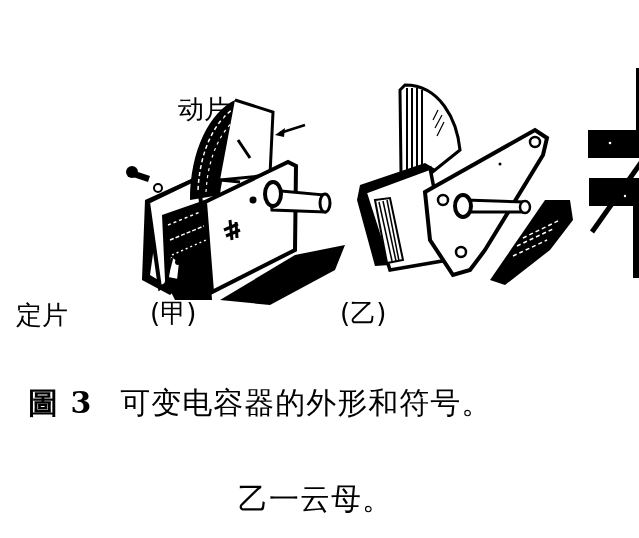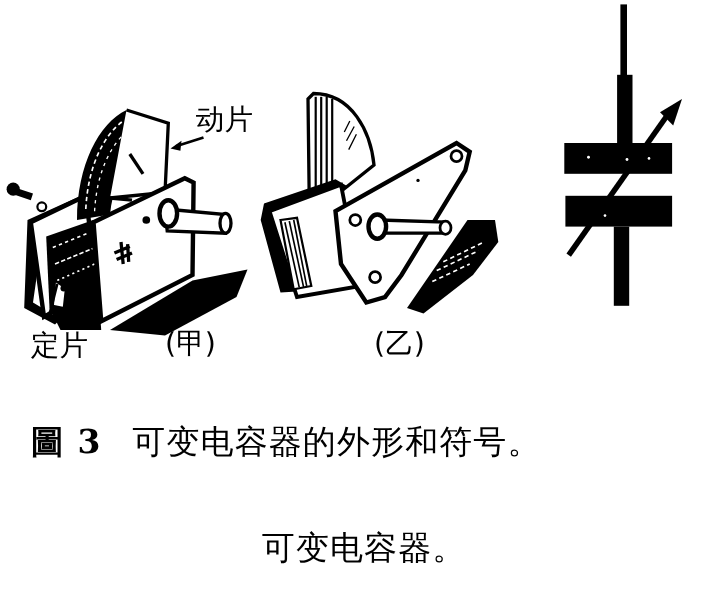--- a/index.html
+++ b/index.html
@@ -1,18 +1,18 @@
 <!DOCTYPE html>
 <html><head>
   <meta charset="utf-8">
   <style>
     html, body { margin: 0; padding: 0; background: #ffffff; }
     body { width: 639px; height: 538px; position: relative; overflow: hidden;
            font-family: "DejaVu Serif", "Liberation Serif", serif; color: #000; }
-    .abs { position: absolute; }
+    .abs { position: absolute; text-align: center; }
     .label { font-family: "DejaVu Sans", "Liberation Sans", sans-serif; font-size: 26px; line-height: 1; color: #000; white-space: nowrap; }
     .caption { font-family: "DejaVu Serif", "Liberation Serif", serif; font-size: 30px; line-height: 1; color: #000; white-space: nowrap; letter-spacing: 1px; }
     .caption b { font-weight: 700; }
     svg { position: absolute; overflow: visible; }
   </style>
 </head>
 <body>
 
 <div class="abs" style="left:0;top:0;width:240px;height:340px;">
   <svg width="240" height="340" viewBox="0 0 240 340">
@@ -50,21 +50,21 @@
 
     <path d="M50 255 L60 262 L58 280 L48 278 Z" fill="#fff" stroke="#000" stroke-width="2"></path>
     <circle cx="58" cy="262" r="3" fill="#000"></circle>
 
     <line x1="185" y1="125" x2="160" y2="133" stroke="#000" stroke-width="2.5"></line>
     <path d="M155 135 L165 128 L164 137 Z" fill="#000"></path>
 
     <line x1="52" y1="258" x2="44" y2="290" stroke="#000" stroke-width="2.5"></line>
   </svg>
   <div class="abs label" style="left:178px;top:96px;">动片</div>
-  <div class="abs label" style="left:28px;top:302px;">定片</div>
+  <div class="abs label" style="left:16px;top:302px;">定片</div>
   <div class="abs label" style="left:150px;top:300px;">(甲)</div>
 </div>
 
 <div class="abs" style="left:225px;top:60px;width:240px;height:280px;">
   <svg width="240" height="280" viewBox="0 0 240 280">
 
     <path d="M145 220 L200 140 L225 140 L228 160 L205 190 L160 225 Z" fill="#000"></path>
     <path d="M168 196 L202 180 M172 186 L210 168 M178 178 L215 160" stroke="#fff" stroke-width="1.5" stroke-dasharray="4 3"></path>
 
     <path d="M55 30 L60 25 C95 25 112 60 115 90 L90 110 L80 118 L56 112 Z" fill="#fff" stroke="#000" stroke-width="3"></path>
@@ -114,14 +114,14 @@
     <circle cx="80" cy="145" r="1.3" fill="#fff"></circle>
     <circle cx="100" cy="144" r="1.2" fill="#fff"></circle>
     <circle cx="60" cy="196" r="1.2" fill="#fff"></circle>
   </svg>
 </div>
 
 <div class="abs" style="left:0;top:380px;width:582px;height:158px;">
   <div class="abs caption" style="left:28px;top:8px;">
     <b>圖 3</b><span style="display:inline-block;width:28px;"></span><span>可变电容器的外形和符号。</span>
   </div>
-  <div class="abs caption" style="left:238px;top:104px;">可变电容器。</div>
+  <div class="abs caption" style="left:238px;top:104px;">乙一云母。</div>
 </div>
 
 </body></html>

